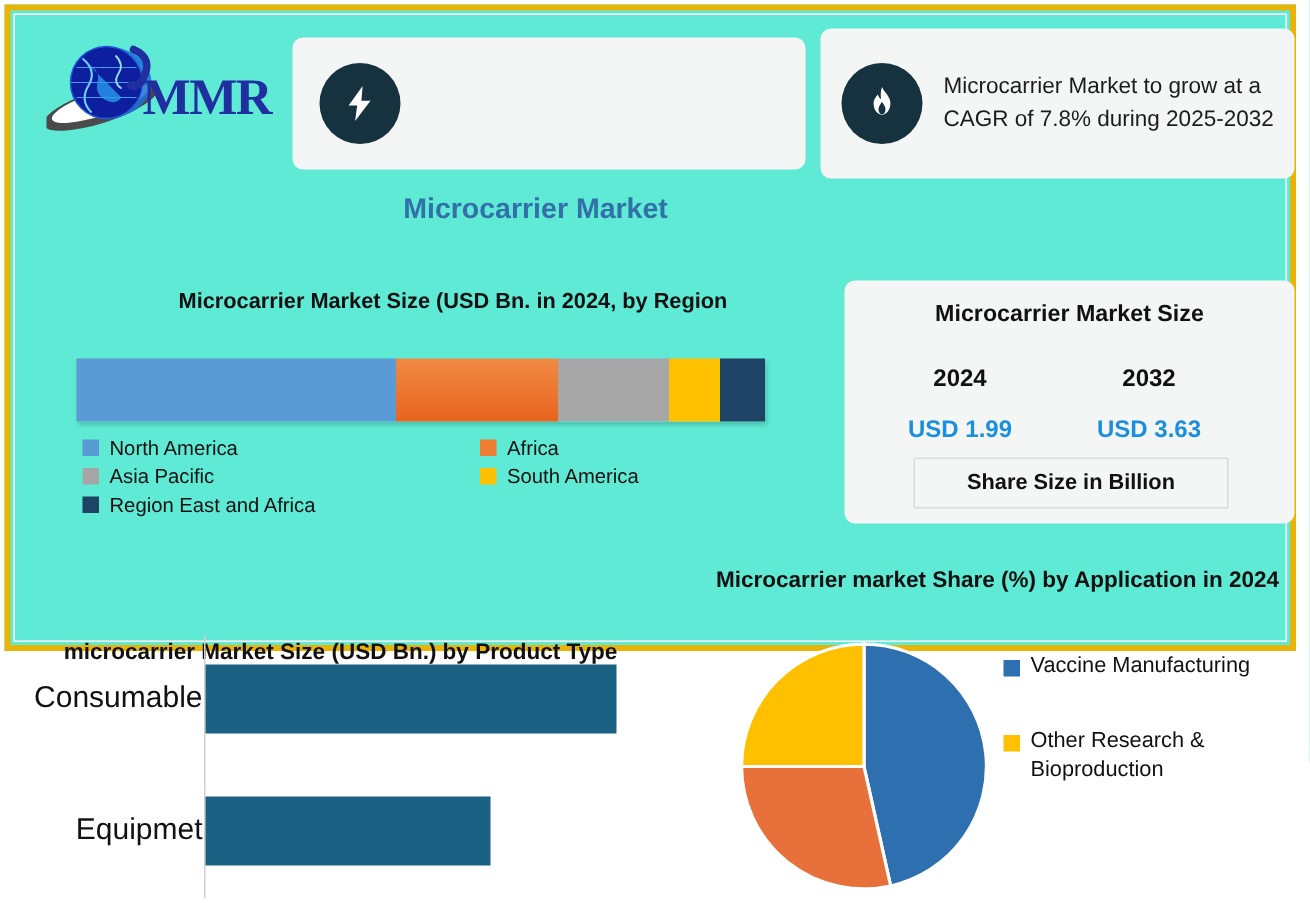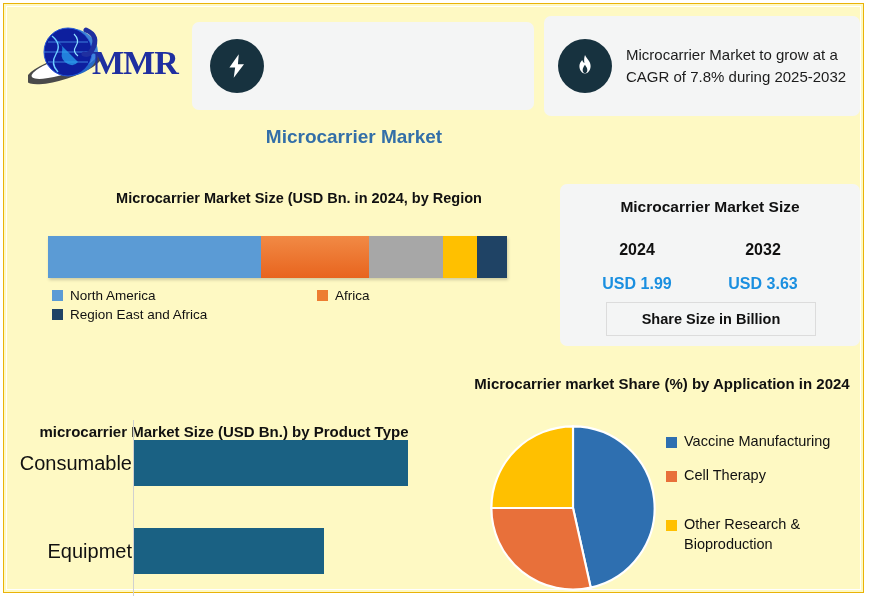--- a/index.html
+++ b/index.html
@@ -8,24 +8,24 @@
   }
   body {
     width: 873px; height: 602px;
     font-family: "Liberation Sans", sans-serif;
     position: relative;
     overflow: hidden;
   }
   #frame {
     position: absolute;
     left: 3px; top: 3px;
-    width: 861px; height: 590px;
-    border: 1px solid #eab308;
+    width: 861px; height: 431px;
+    border: 4px solid #eab308;
     box-sizing: border-box;
-    background: #fef9c3;
+    background: #5eead4;
   }
   #frame-inner {
     position: absolute;
     left: 2px; top: 2px; right: 2px; bottom: 2px;
     border: 1px solid #ffffff;
     box-sizing: border-box;
   }
   .abs { position: absolute; }
 
   
@@ -236,20 +236,30 @@
         <span class="lg-swatch" style="background:#5b9bd5;"></span>
         <span>North America</span>
       </div>
       <div class="legend-cell">
         <span class="lg-swatch" style="background:#ed7d31;"></span>
         <span>Africa</span>
       </div>
     </div>
     <div class="legend-row">
       <div class="legend-cell c1">
+        <span class="lg-swatch" style="background:#a5a5a5;"></span>
+        <span>Asia Pacific</span>
+      </div>
+      <div class="legend-cell">
+        <span class="lg-swatch" style="background:#ffc000;"></span>
+        <span>South America</span>
+      </div>
+    </div>
+    <div class="legend-row">
+      <div class="legend-cell c1">
         <span class="lg-swatch" style="background:#1f4365;"></span>
         <span>Region East and Africa</span>
       </div>
     </div>
   </div>
 
   <div class="abs" id="market-size-panel">
     <div id="ms-title">Microcarrier Market Size</div>
     <div class="ms-col" id="ms-col-2024">
       <div class="ms-year">2024</div>
@@ -285,24 +295,20 @@
 
       <path d="M100 100 L4 100 A96 96 0 0 1 100 4 Z" fill="#ffc000" stroke="#ffffff" stroke-width="2.5"></path>
     </svg>
   </div>
 
   <div class="abs" id="pie-legend">
     <div class="pie-legend-item">
       <span class="lg-swatch" style="background:#2e6fb0;"></span>
       <span class="pie-legend-label">Vaccine Manufacturing</span>
     </div>
-    <div class="pie-legend-item">
-      <span class="lg-swatch" style="background:#e8703a;"></span>
-      <span class="pie-legend-label">Cell Therapy</span>
-    </div>
     <div id="pie-legend-gap"></div>
     <div class="pie-legend-item">
       <span class="lg-swatch" style="background:#ffc000;"></span>
       <span class="pie-legend-label">Other Research &amp; Bioproduction</span>
     </div>
   </div>
 
 </div>
 
 </body></html>

